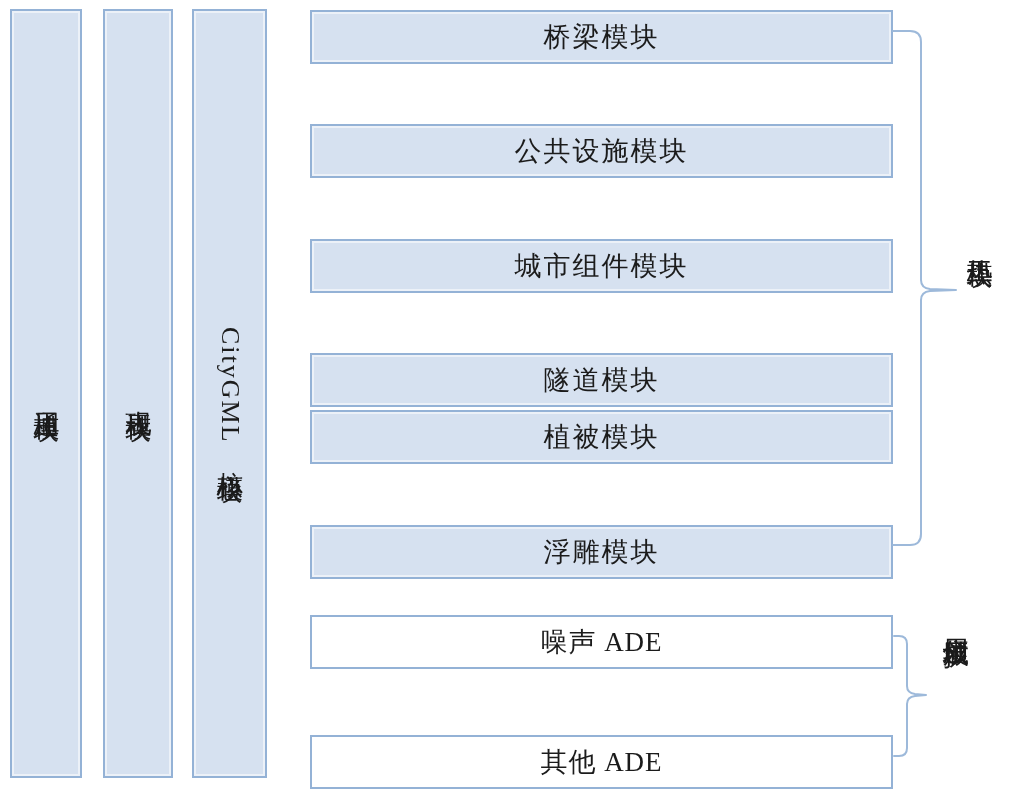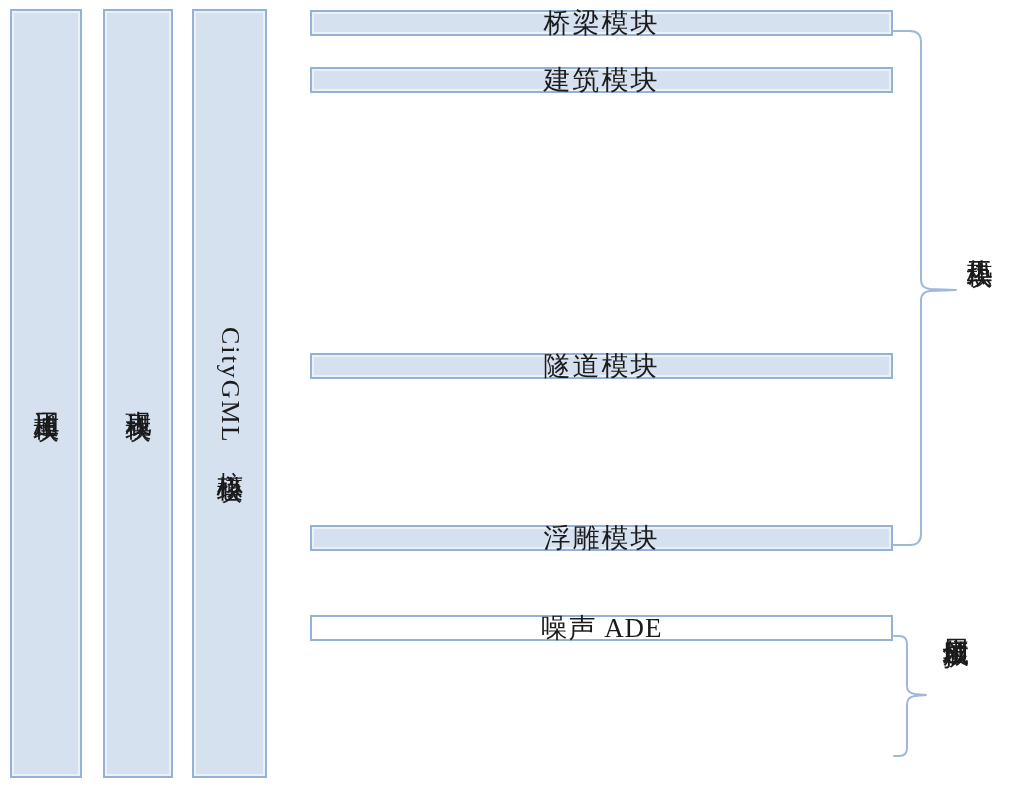--- a/index.html
+++ b/index.html
@@ -33,21 +33,21 @@
     font-size:26px;
     line-height:1;
     letter-spacing:2px;
     white-space:nowrap;
   }
   .v1{left:10px;width:72px;}
   .v2{left:103px;width:70px;}
   .v3{left:192px;width:75px;}
   
   .hbar{
-    position:absolute;left:310px;width:583px;height:26px;
+    position:absolute;left:310px;width:583px;height:54px;
     box-sizing:border-box;
     background:var(--bar_fill);
     border:2px solid var(--bar_border);
     box-shadow:inset 0 0 0 2px rgba(255,255,255,.55);
     display:flex;align-items:center;justify-content:center;
     font-size:27px;
     letter-spacing:2px;
   }
   .hbar.ade{
     background:var(--ade_fill);
@@ -88,25 +88,28 @@
     <span class="vtext">通用模块</span>
   </div>
   <div class="vbar v2">
     <span class="vtext">表现模块</span>
   </div>
   <div class="vbar v3">
     <span class="vtext">CityGML 核心模块</span>
   </div>
 
   <div class="hbar" style="top:10px">桥梁模块</div>
-  <div class="hbar" style="top:67px">建筑模块</div>
+  <div class="hbar" style="top:124px">公共设施模块</div>
+  <div class="hbar" style="top:239px">城市组件模块</div>
   <div class="hbar" style="top:353px">隧道模块</div>
+  <div class="hbar" style="top:410px">植被模块</div>
   <div class="hbar ade" style="top:615px">噪声 ADE</div>
 
   <div class="hbar" style="top:525px">浮雕模块</div>
+  <div class="hbar ade" style="top:735px">其他 ADE</div>
 
   <svg class="connectors" width="1027" height="792" viewBox="0 0 1027 792" aria-hidden="true">
     <path d="M 893 31 L 910 31 Q 921 31 921 42 L 921 280 Q 921 288 930 289 L 956 290 L 930 291 Q 921 292 921 300 L 921 534 Q 921 545 910 545 L 893 545"></path>
     <path d="M 894 636 L 899 636 Q 907 636 907 644 L 907 686 Q 907 693 915 694 L 926 695 L 915 696 Q 907 697 907 704 L 907 748 Q 907 756 899 756 L 894 756"></path>
   </svg>
 
   <div class="brace-label label-thematic">热工模块</div>
   <div class="brace-label label-ade">应用领域扩展</div>
 
 </div>

